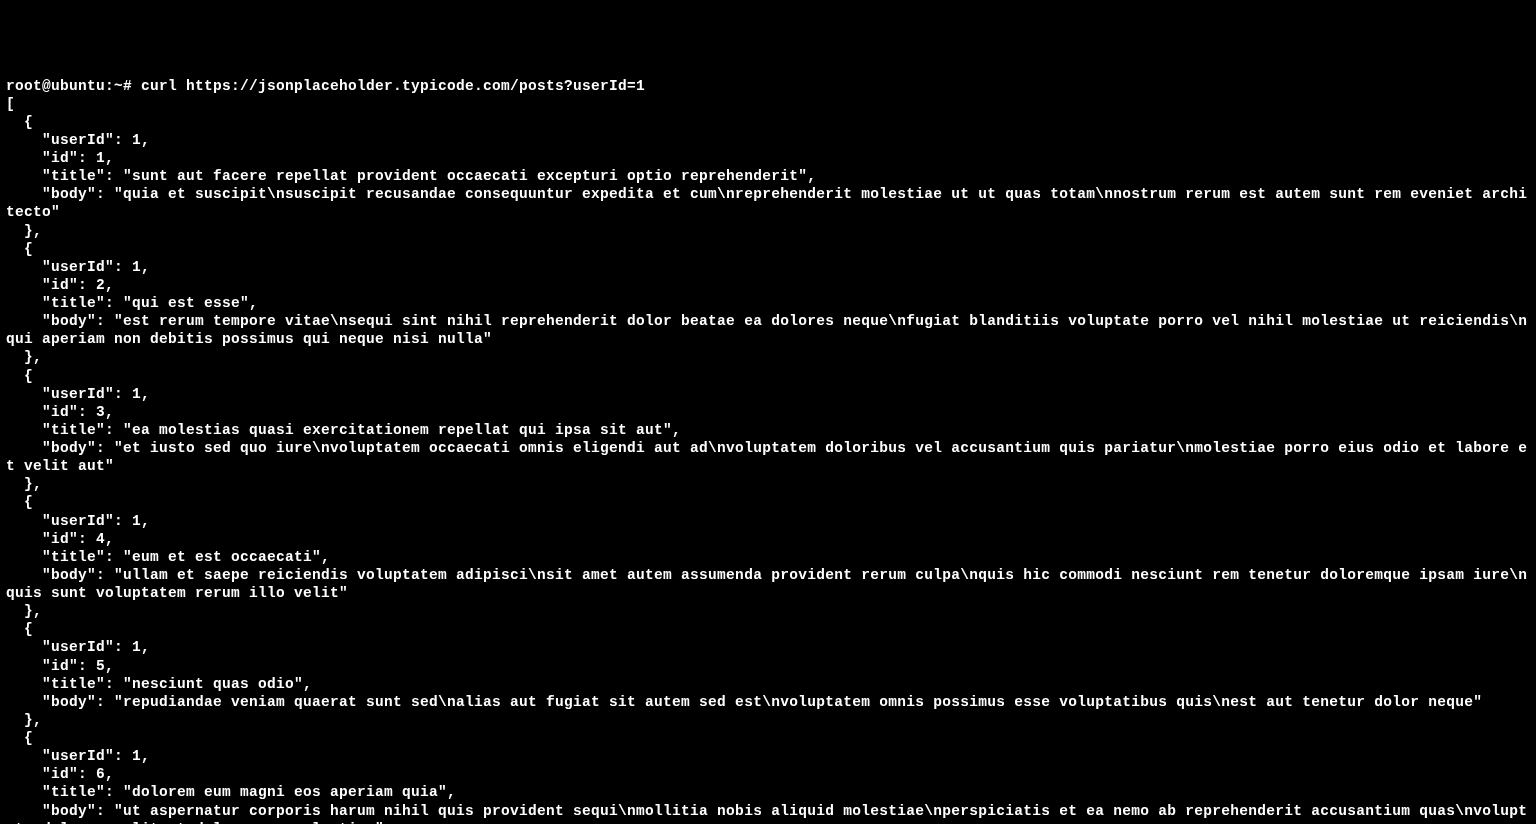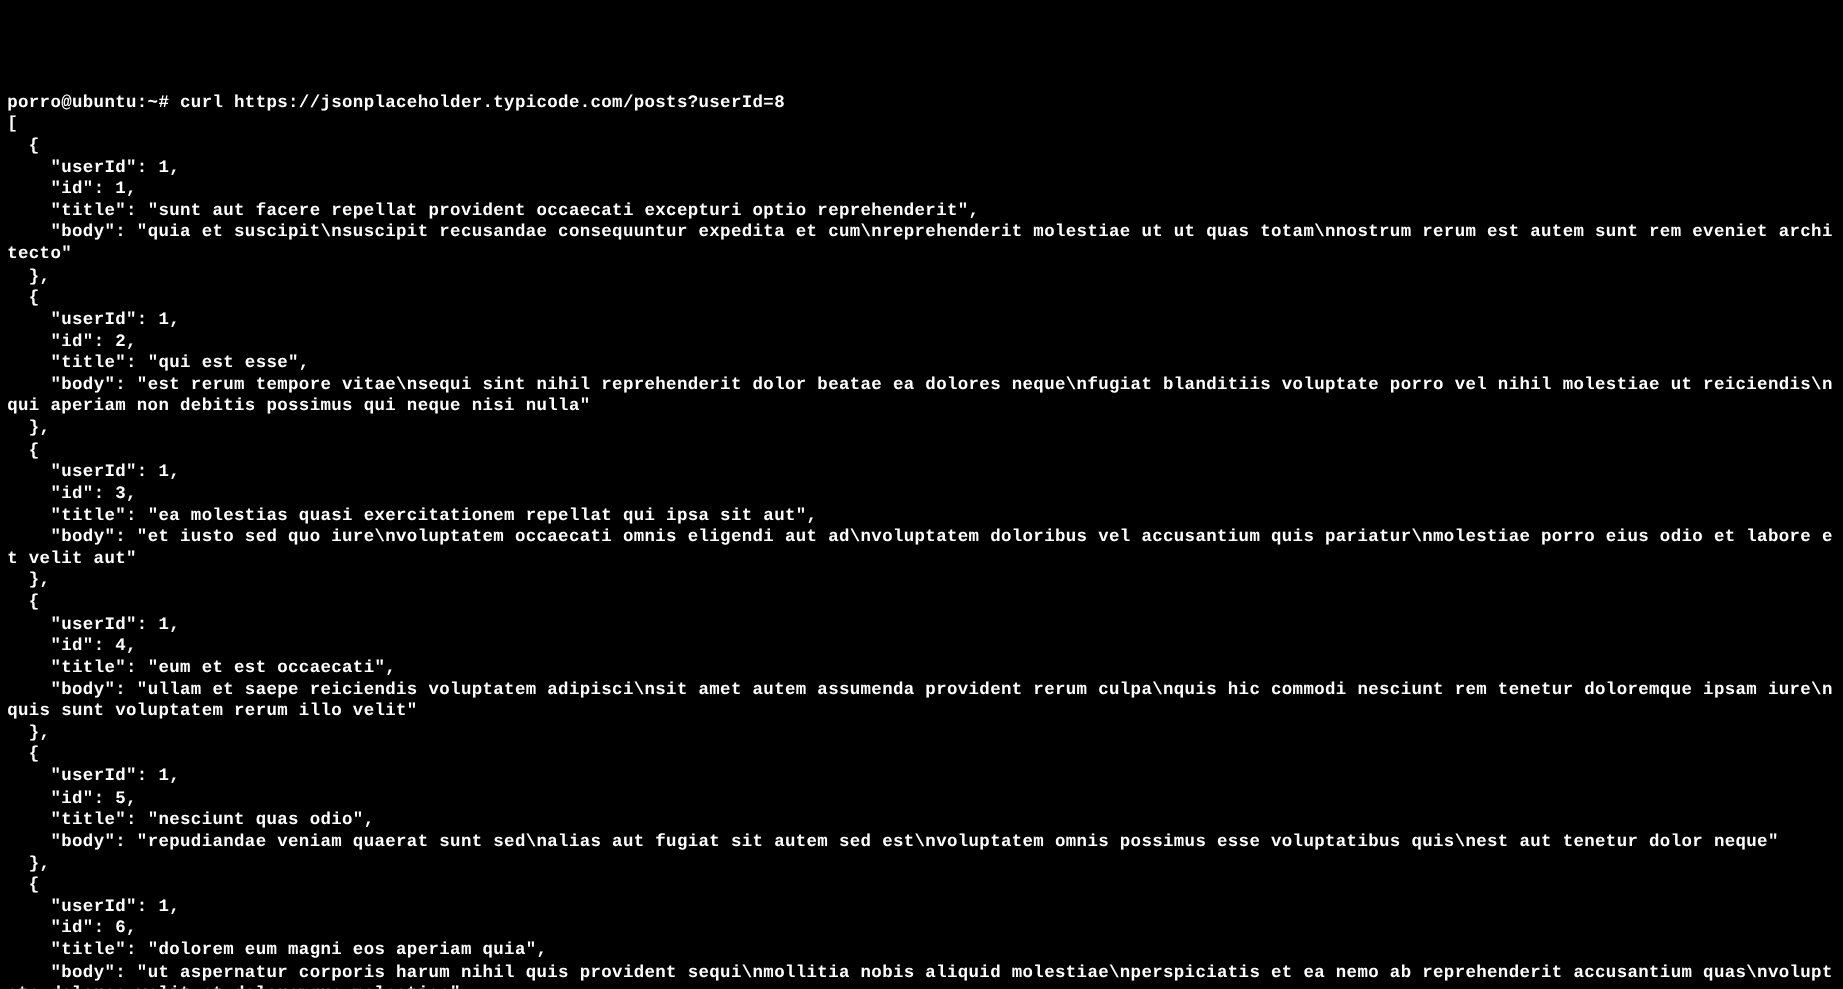--- a/index.html
+++ b/index.html
@@ -28,21 +28,21 @@
     }
     .prompt-line {
       white-space: pre;
     }
   </style>
 </head>
 <body>
 
 
 
-<div class="terminal"><span class="prompt-line"><span>porro@ubuntu:~# </span><span>curl https://jsonplaceholder.typicode.com/posts?userId=8</span></span>
+<div class="terminal"><span class="prompt-line"><span>root@ubuntu:~# </span><span>curl https://jsonplaceholder.typicode.com/posts?userId=1</span></span>
 <span>[</span>
 <span id="posts-output">  {
     "userId": 1,
     "id": 1,
     "title": "sunt aut facere repellat provident occaecati excepturi optio reprehenderit",
     "body": "quia et suscipit\nsuscipit recusandae consequuntur expedita et cum\nreprehenderit molestiae ut ut quas totam\nnostrum rerum est autem sunt rem eveniet architecto"
   },
   {
     "userId": 1,
     "id": 2,

